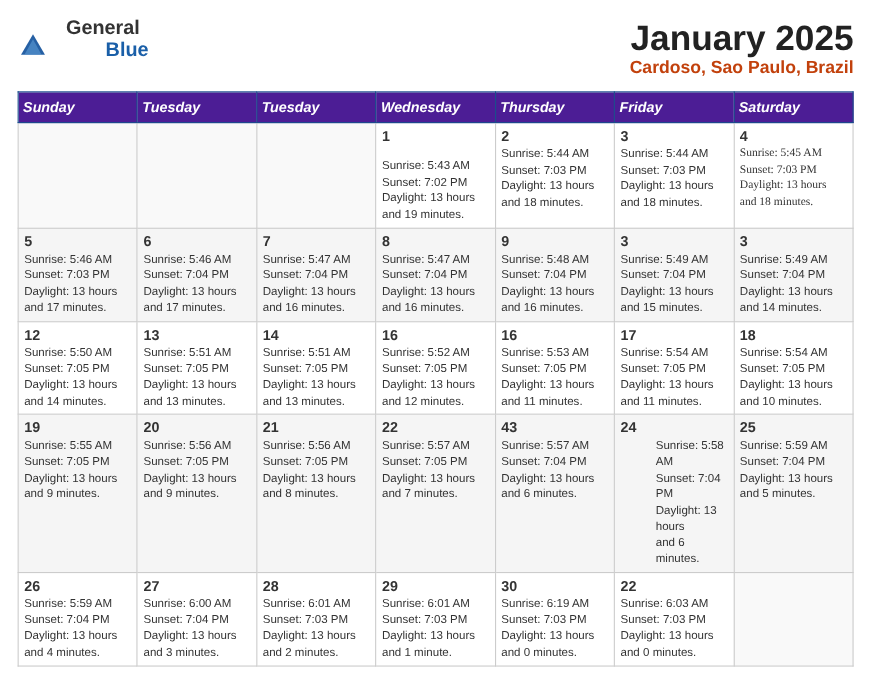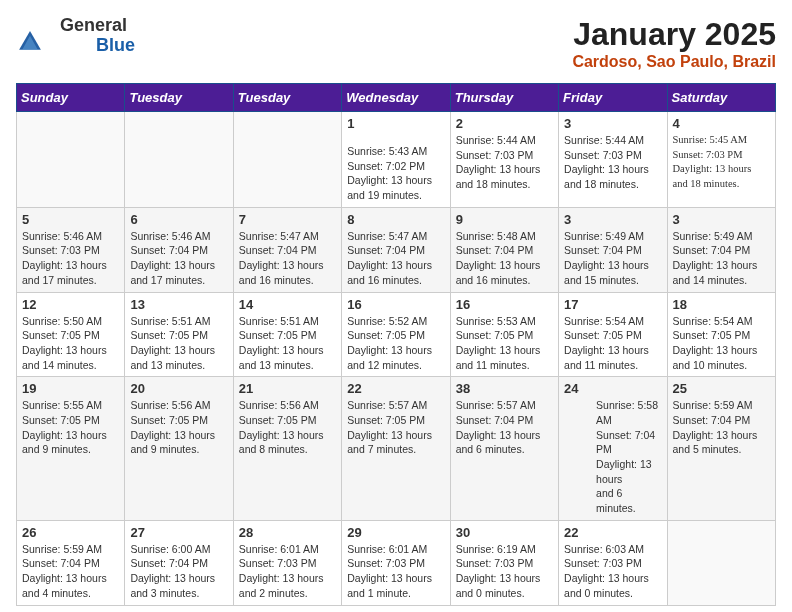--- a/index.html
+++ b/index.html
@@ -278,21 +278,21 @@
 and 8 minutes.</div>
         </td>
         <td>
           <span class="day-num">22</span>
           <div class="cell-content" style="white-space: pre-line;">Sunrise: 5:57 AM
 Sunset: 7:05 PM
 Daylight: 13 hours
 and 7 minutes.</div>
         </td>
         <td>
-          <span class="day-num">38</span>
+          <span class="day-num">43</span>
           <div class="cell-content" style="white-space: pre-line;">Sunrise: 5:57 AM
 Sunset: 7:04 PM
 Daylight: 13 hours
 and 6 minutes.</div>
         </td>
         <td>
           <span class="day-num">24</span>
           <div class="cell-content" style="white-space: pre-line; margin-left: 32px;">Sunrise: 5:58 AM
 Sunset: 7:04 PM
 Daylight: 13 hours

